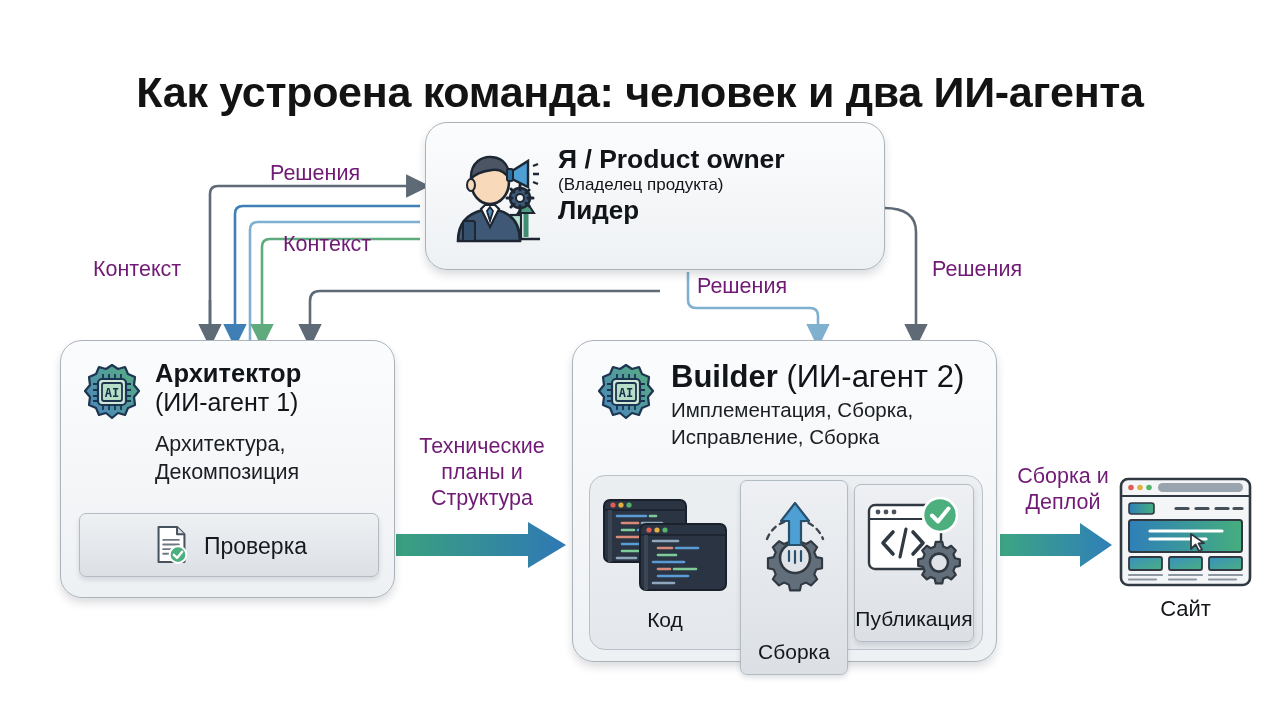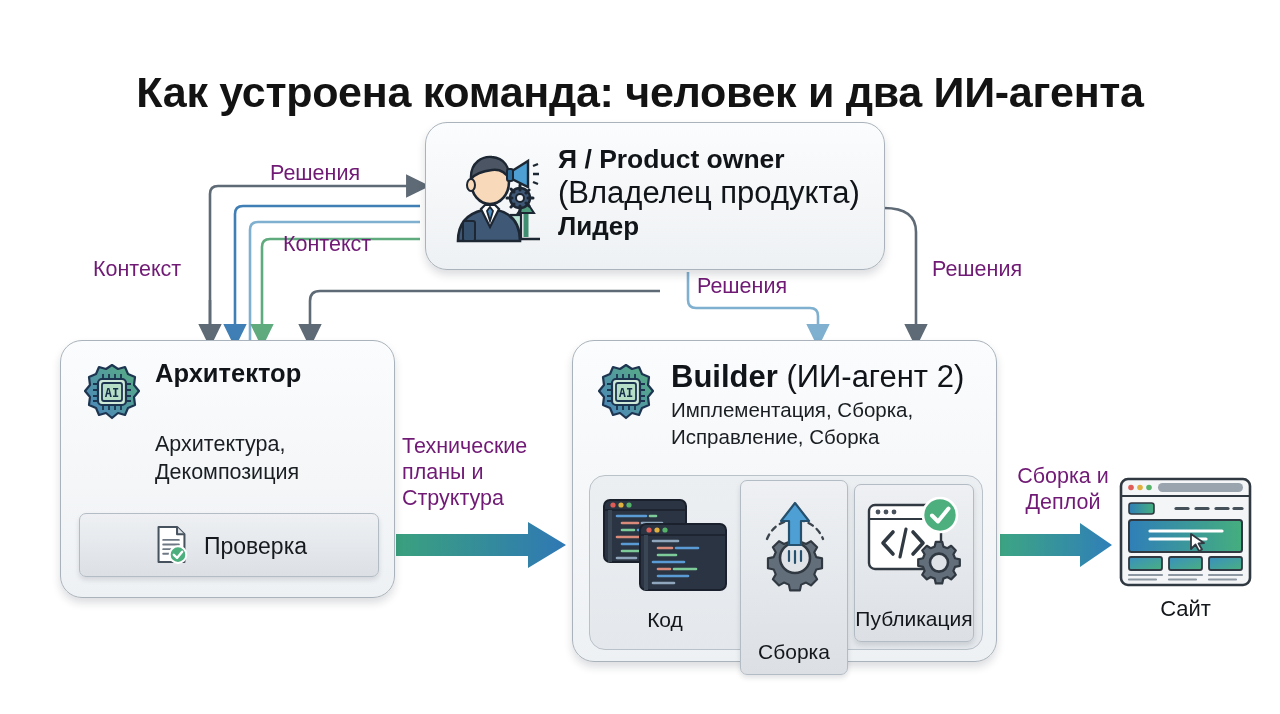--- a/index.html
+++ b/index.html
@@ -37,21 +37,21 @@
     position:absolute;box-sizing:border-box;
     background:linear-gradient(180deg,#eceff2 0%,#e4e8ec 100%);
     border:1.4px solid #b9c1c9;border-radius:16px;
   }
 
   
   #po-box{left:425px;top:122px;width:460px;height:148px;}
   #po-icon{position:absolute;left:24px;top:26px;width:96px;height:98px;}
   #po-text{position:absolute;left:132px;top:22px;width:318px;}
   .po-l1{font-size:26.5px;font-weight:700;line-height:1.12;white-space:nowrap;}
-  .po-l2{font-size:31px;font-weight:400;line-height:1.18;white-space:nowrap;}
+  .po-l2{font-size:17px;font-weight:400;line-height:1.18;white-space:nowrap;}
   .po-l3{font-size:26px;font-weight:700;line-height:1.18;white-space:nowrap;}
 
   
   #arch-box{left:60px;top:340px;width:335px;height:258px;}
   #arch-icon{position:absolute;left:20px;top:22px;width:62px;height:62px;}
   #arch-head{position:absolute;left:94px;top:18px;width:240px;}
   .arch-t1{font-size:25.5px;font-weight:700;line-height:1.12;white-space:nowrap;}
   .arch-t2{font-size:25px;font-weight:400;line-height:1.18;white-space:nowrap;}
   #arch-sub{position:absolute;left:94px;top:90px;width:240px;
             font-size:21.5px;line-height:1.3;color:#1a1e22;}
@@ -81,21 +81,21 @@
   #site-label{position:absolute;left:1118px;top:596px;width:135px;text-align:center;
               font-size:22px;color:#14181c;}
 
   
   .elabel{position:absolute;font-size:21.5px;color:#701a75;white-space:nowrap;line-height:1.22;}
   #lbl-resheniya-top{left:270px;top:160px;}
   #lbl-kontekst-1{left:93px;top:256px;}
   #lbl-kontekst-2{left:283px;top:231px;}
   #lbl-resheniya-mid{left:697px;top:273px;}
   #lbl-resheniya-right{left:932px;top:256px;}
-  #lbl-tech{left:402px;top:433px;width:160px;text-align:left;white-space:normal;}
+  #lbl-tech{left:402px;top:433px;width:160px;text-align:center;white-space:normal;}
   #lbl-deploy{left:1003px;top:463px;width:120px;text-align:center;white-space:normal;}
 
   svg.overlay{position:absolute;left:0;top:0;width:1280px;height:714px;
               pointer-events:none;overflow:visible;}
 </style>
 </head>
 <body>
 
 <div id="stage">
 
@@ -206,20 +206,21 @@
         <rect x="21" y="20" width="20" height="18" rx="2" fill="#b6ddc6" stroke="#1d3550" stroke-width="1.8"></rect>
         <text x="31" y="34" font-family="'DejaVu Sans Mono',monospace" font-size="12" font-weight="700" text-anchor="middle" fill="#16304a">AI</text>
         <path d="M22,16 L22,11 M28,16 L28,11 M34,16 L34,11 M40,16 L40,11
                  M22,42 L22,47 M28,42 L28,47 M34,42 L34,47 M40,42 L40,47
                  M17,21 L12,21 M17,27 L12,27 M17,33 L12,33 M17,38 L12,38
                  M45,21 L50,21 M45,27 L50,27 M45,33 L50,33 M45,38 L50,38" stroke="#1d3550" stroke-width="1.8" fill="none"></path>
       </svg>
     </div>
     <div id="arch-head">
       <div class="arch-t1">Архитектор</div>
+      <div class="arch-t2">(ИИ-агент 1)</div>
     </div>
     <div id="arch-sub" style="white-space:pre-line">Архитектура,
 Декомпозиция</div>
 
     <div class="subcard" id="arch-check">
       <div id="arch-check-inner">
         <span>
           <svg viewBox="0 0 40 44" width="37" height="41">
             <path d="M6,3 L26,3 L34,11 L34,41 L6,41 Z" fill="#ffffff" stroke="#46525e" stroke-width="2.2" stroke-linejoin="round"></path>
             <path d="M26,3 L26,11 L34,11" fill="#dfe4e9" stroke="#46525e" stroke-width="2.2" stroke-linejoin="round"></path>

